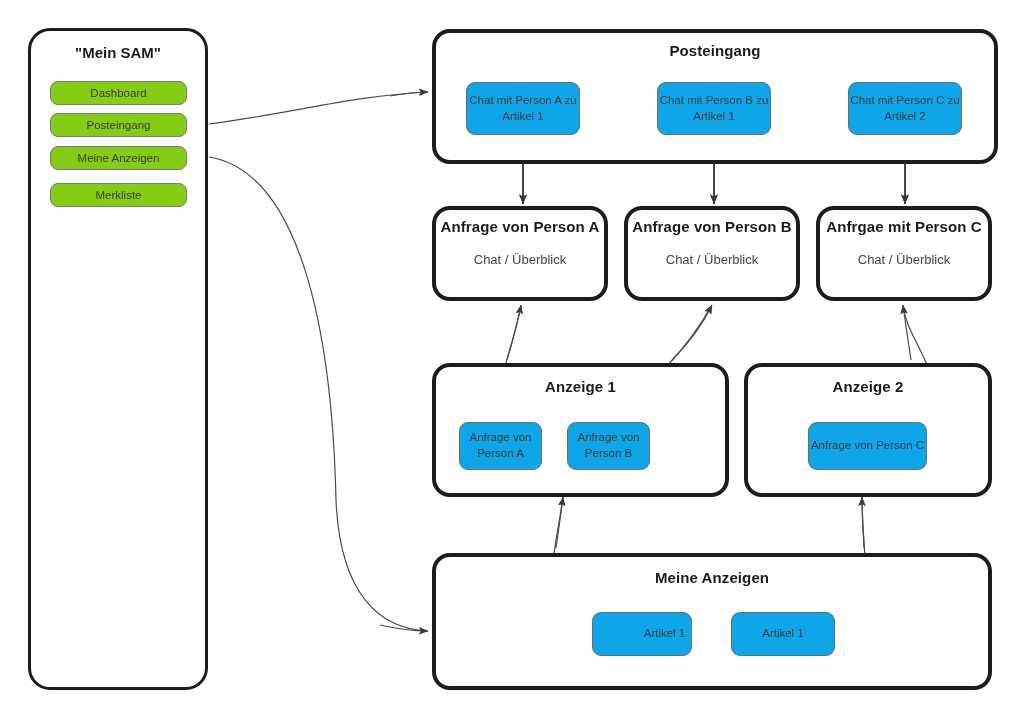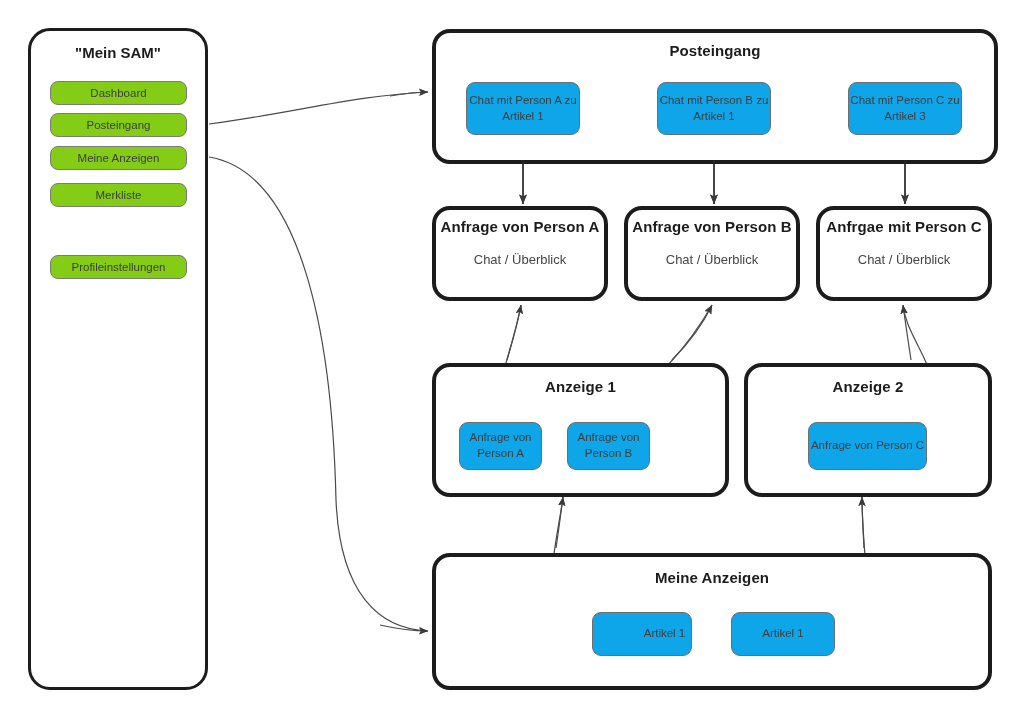--- a/index.html
+++ b/index.html
@@ -160,35 +160,32 @@
   </div>
   <div class="nav-btn" style="left:50px; top:113px; width:137px; height:24px;">
     <span>Posteingang</span>
   </div>
   <div class="nav-btn" style="left:50px; top:146px; width:137px; height:24px;">
     <span>Meine Anzeigen</span>
   </div>
   <div class="nav-btn" style="left:50px; top:183px; width:137px; height:24px;">
     <span>Merkliste</span>
   </div>
-  <div class="nav-btn" style="left:50px; top:255px; width:137px; height:24px;">
-    <span>Profileinstellungen</span>
-  </div>
 
   <div class="thick-box" style="left:432px; top:29px; width:566px; height:135px;">
     <div class="box-title" style="top:9px;">Posteingang</div>
   </div>
   <div class="thin-box" style="left:466px; top:82px; width:114px; height:53px;">
     <span>Chat mit Person A  zu Artikel 1</span>
   </div>
   <div class="thin-box" style="left:657px; top:82px; width:114px; height:53px;">
     <span>Chat mit Person B  zu Artikel 1</span>
   </div>
   <div class="thin-box" style="left:848px; top:82px; width:114px; height:53px;">
-    <span>Chat mit Person C  zu Artikel 3</span>
+    <span>Chat mit Person C  zu Artikel 2</span>
   </div>
 
   <div class="thick-box" style="left:432px; top:206px; width:176px; height:95px;">
     <div class="box-title" style="top:8px;">Anfrage von Person A</div>
     <div class="box-sub" style="top:42px;">Chat / Überblick</div>
   </div>
   <div class="thick-box" style="left:624px; top:206px; width:176px; height:95px;">
     <div class="box-title" style="top:8px;">Anfrage von Person B</div>
     <div class="box-sub" style="top:42px;">Chat / Überblick</div>
   </div>

